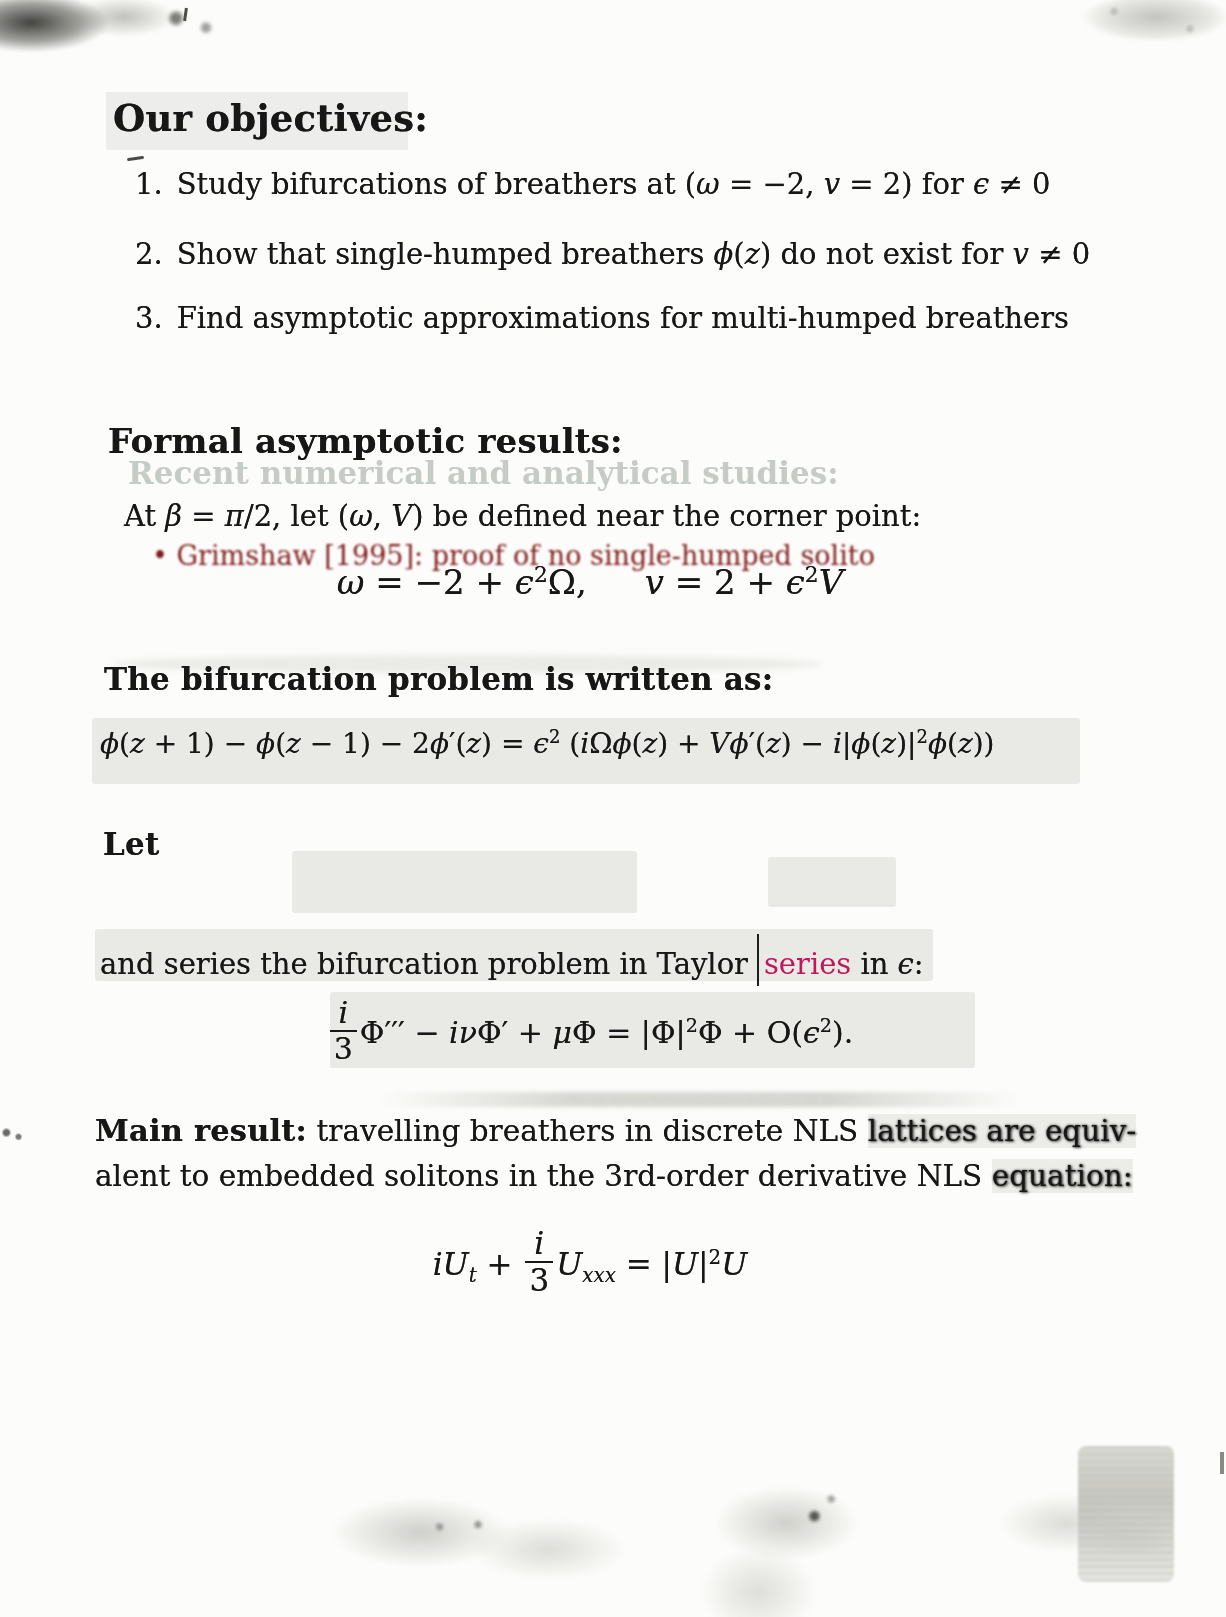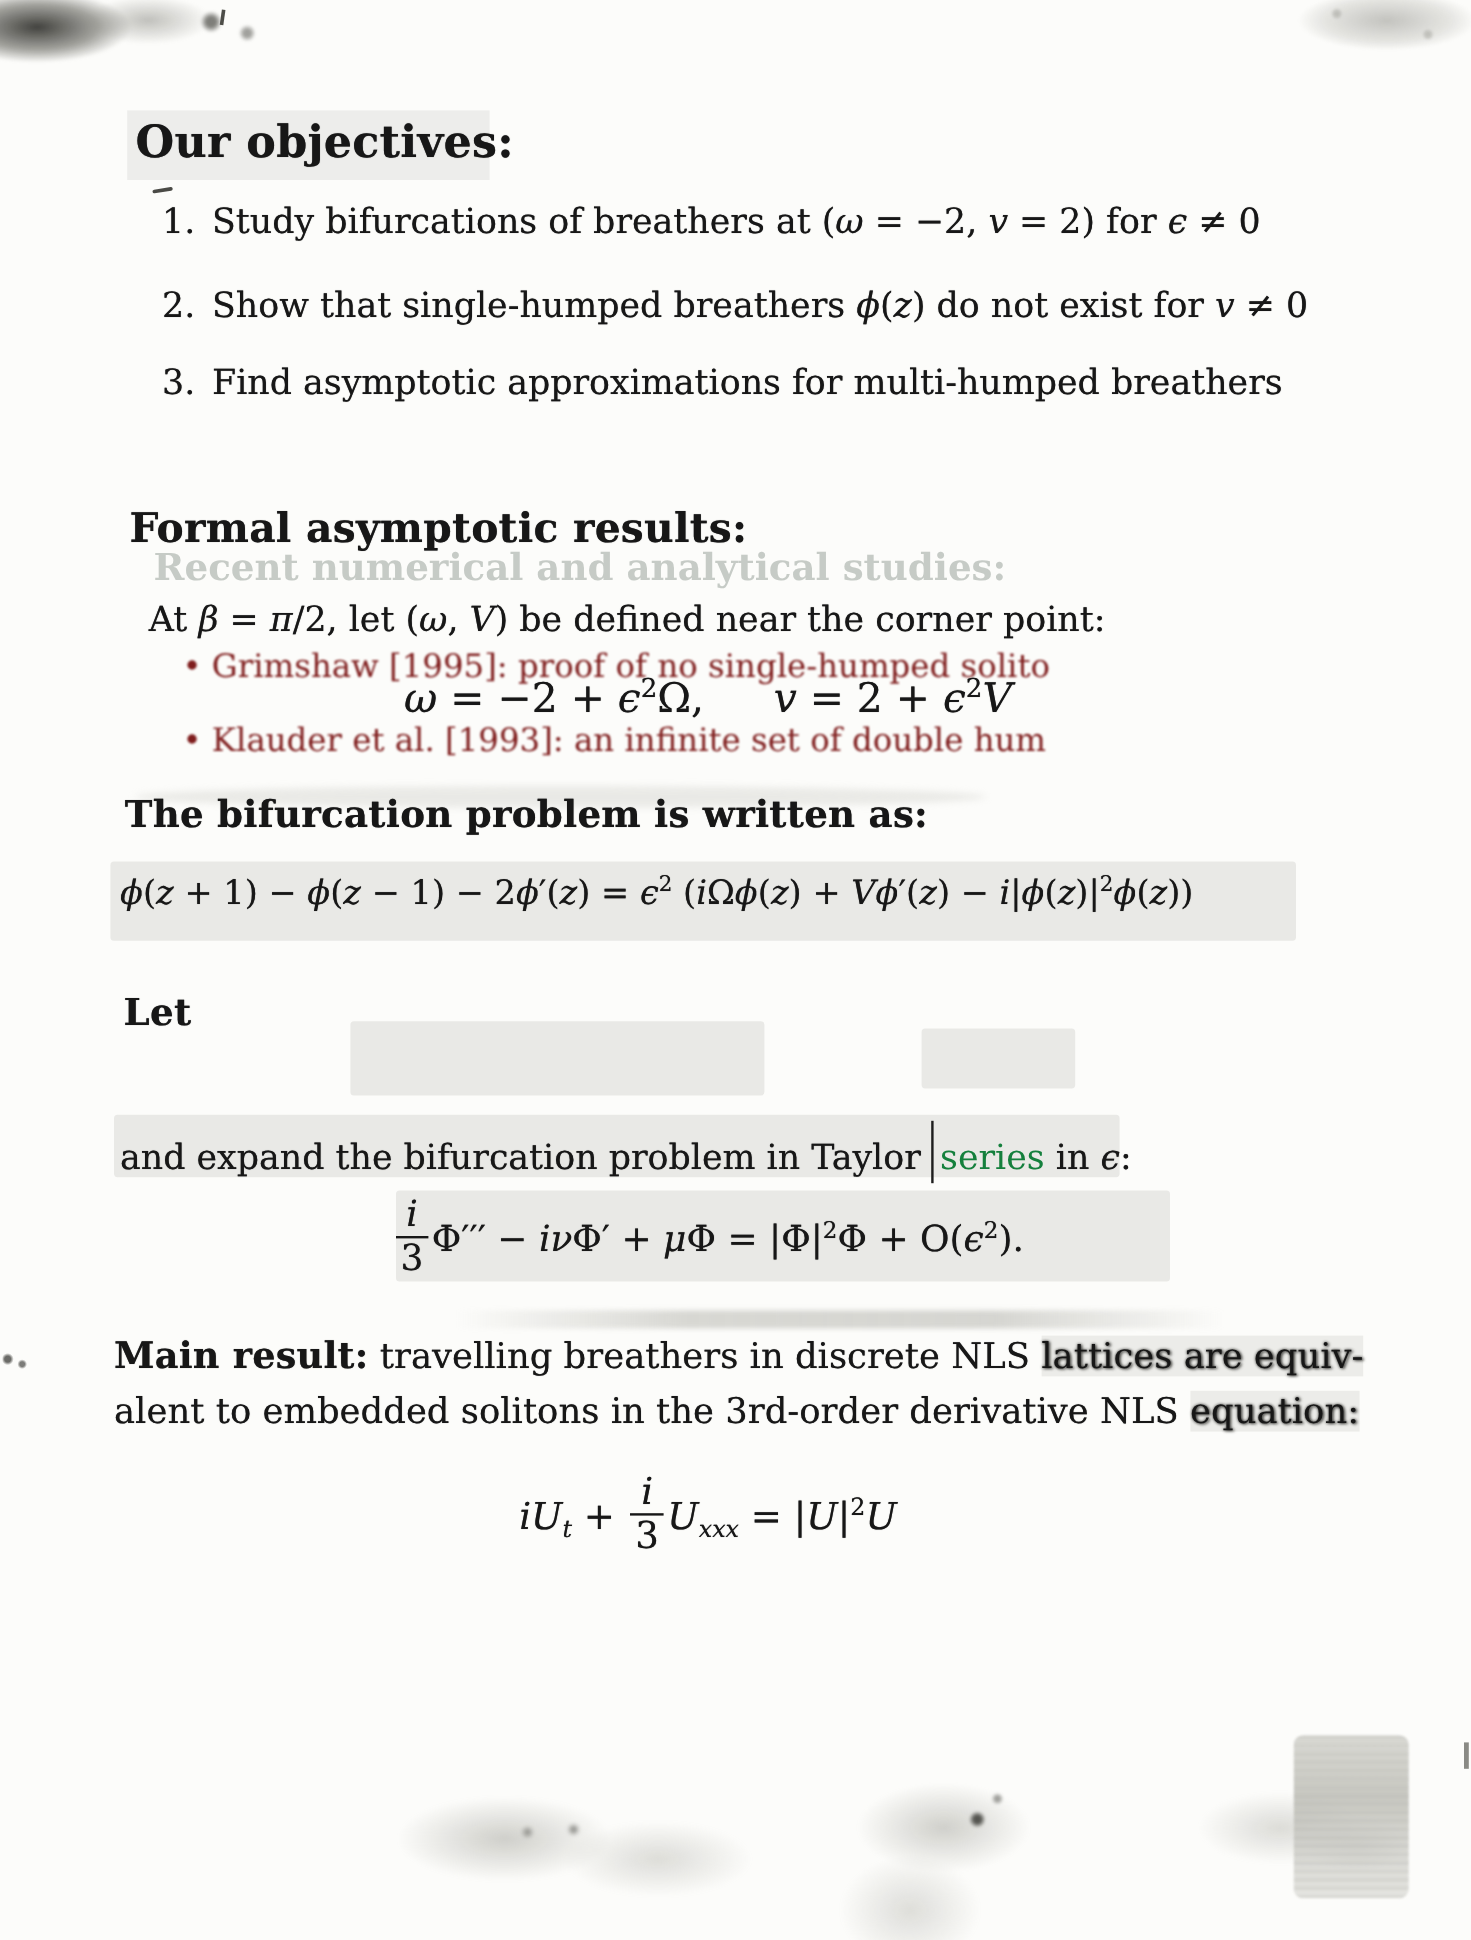--- a/index.html
+++ b/index.html
@@ -26,21 +26,21 @@
   sup{font-size:64%; vertical-align:super; line-height:0;}
   sub{font-size:64%; vertical-align:sub; line-height:0; font-style:italic;}
   .gap{display:inline-block; width:58px;}
   .vbar{display:inline-block; width:2px; height:40px; background:#2a2a2a;
         vertical-align:-8px; margin-left:1px;}
   .vbar-tall{display:inline-block; width:2px; height:52px; background:#1d1d1d;
         vertical-align:-12px; margin:0 5px 0 9px;}
   .frac{display:inline-block; vertical-align:-0.52em; text-align:center; margin:0 3px; line-height:1;}
   .frac .num{display:block; font-style:italic; padding:0 4px 2px; line-height:1;}
   .frac .den{display:block; border-top:2.5px solid #171717; padding:2px 4px 0; line-height:1;}
-  .faded-word{color:#15803d; filter:blur(0.4px); text-shadow:none;}
+  .faded-word{color:#be185d; filter:blur(0.4px); text-shadow:none;}
   .smudged{
     text-shadow:0 0 2.5px rgba(45,45,42,.95), 1.5px 1px 2.5px rgba(70,70,66,.8);
     background:rgba(155,155,148,.16);
   }
   
   .band{z-index:1; background:#e9e9e6; border-radius:3px;}
   .shade{z-index:1; background:#ededeb;}
   .smear{z-index:1; background:#d8d8d3; opacity:.5; filter:blur(3px); border-radius:50%;}
   #smudge-tl{
     left:-14px; top:-12px; width:250px; height:72px; z-index:2;
@@ -127,37 +127,36 @@
     <span class="num">3.</span>
     <span>Find asymptotic approximations for multi-humped breathers</span>
   </div>
 
   <div class="abs ghost" style="left:128px; top:455px; font-size:31px;">Recent numerical and analytical studies:</div>
   <div class="abs txt heading" style="left:108px; top:421px; font-size:34px;">Formal asymptotic results:</div>
 
   <div class="abs ghost faint" style="left:152px; top:540px; font-size:27px;">• Grimshaw [1995]: proof of no single-humped solito</div>
   <div class="abs txt eq" style="left:124px; top:499px; font-size:29px;">At <i>β</i> = <i>π</i>/2, let (<i>ω</i>, <i>V</i>) be defined near the corner point:</div>
 
-  <div class="abs ghost faint" style="left:152px; top:602px; font-size:27px;">• Klauder et al. [1993]: an infinite set of double hum</div>
   <div class="abs txt eq eq-center" style="top:562px; font-size:34px;"><i>ω</i> = −2 + <i>ϵ</i><sup>2</sup>Ω,<span class="gap"></span><i>v</i> = 2 + <i>ϵ</i><sup>2</sup><i>V</i></div>
 
   <div class="abs smear" style="left:112px; top:655px; width:710px; height:18px;"></div>
   <div class="abs txt heading" style="left:104px; top:661px; font-size:31px;">The bifurcation problem is written as:</div>
 
   <div class="abs band" style="left:92px; top:718px; width:988px; height:66px;"></div>
   <div class="abs txt eq" style="left:100px; top:727px; font-size:28px;"><i>ϕ</i>(<i>z</i> + 1) − <i>ϕ</i>(<i>z</i> − 1) − 2<i>ϕ</i>′(<i>z</i>) = <i>ϵ</i><sup>2</sup> (<i>i</i>Ω<i>ϕ</i>(<i>z</i>) + <i>V</i><i>ϕ</i>′(<i>z</i>) − <i>i</i>|<i>ϕ</i>(<i>z</i>)|<sup>2</sup><i>ϕ</i>(<i>z</i>))</div>
 
   <div class="abs txt heading" style="left:103px; top:826px; font-size:31px;">Let</div>
 
   <div class="abs band" style="left:292px; top:851px; width:345px; height:62px;"></div>
   <div class="abs band" style="left:768px; top:857px; width:128px; height:50px;"></div>
 
   <div class="abs band" style="left:95px; top:929px; width:838px; height:52px;"></div>
   <div class="abs txt" style="left:100px; top:934px; font-size:29px; white-space:nowrap;">
-    <span>and expand the bifurcation problem in Taylor</span><span class="vbar-tall"></span><span class="faded-word">series</span>
+    <span>and series the bifurcation problem in Taylor</span><span class="vbar-tall"></span><span class="faded-word">series</span>
     <span>in <i>ϵ</i>:</span>
   </div>
 
   <div class="abs band" style="left:330px; top:992px; width:645px; height:76px;"></div>
   <div class="abs txt eq eq-center" style="top:998px; font-size:30px;"><span class="frac"><span class="num">i</span><span class="den">3</span></span>Φ′′′ − <i>i</i><i>ν</i>Φ′ + <i>μ</i>Φ = |Φ|<sup>2</sup>Φ + O(<i>ϵ</i><sup>2</sup>).</div>
 
   <div class="abs" id="speck-main"></div>
   <div class="abs" id="margin-dots"></div>
 
   <div class="abs txt" style="left:95px; top:1112px; font-size:29.5px; white-space:nowrap;">

